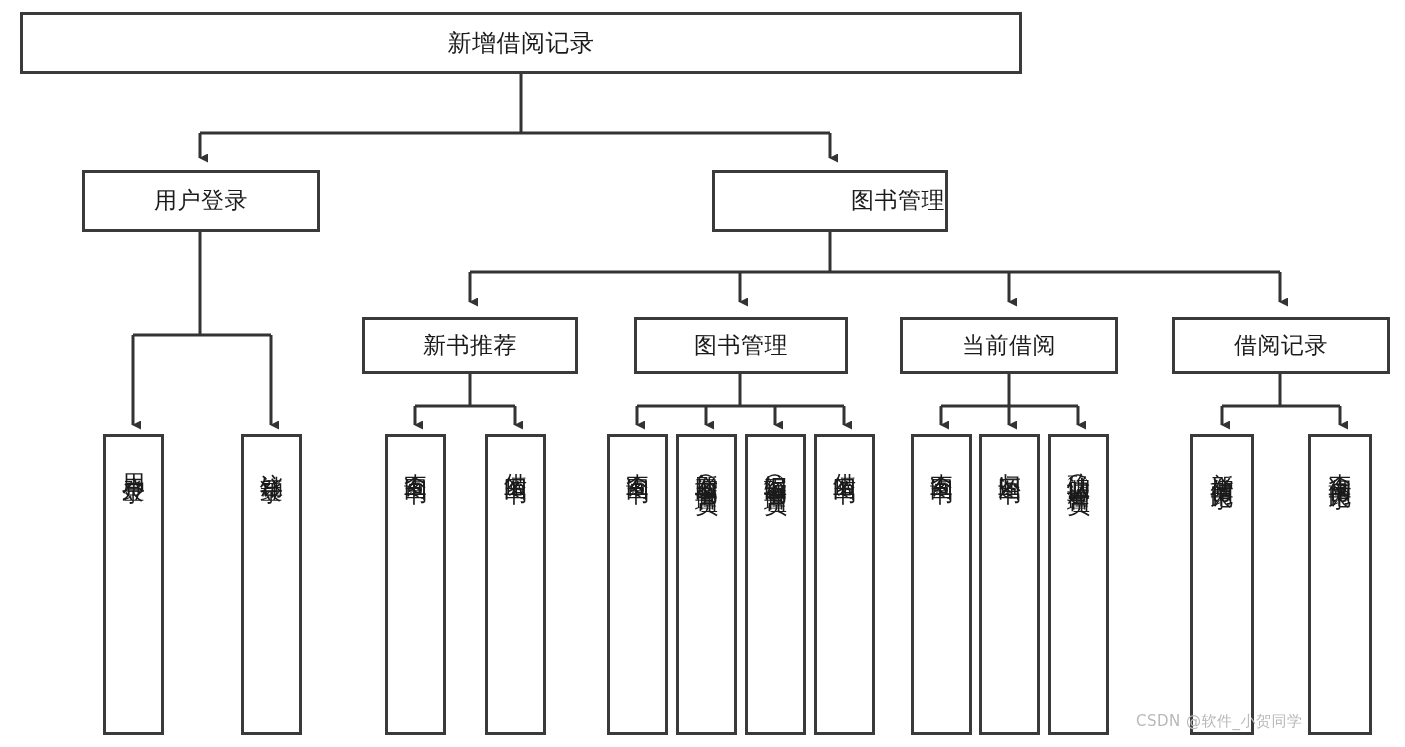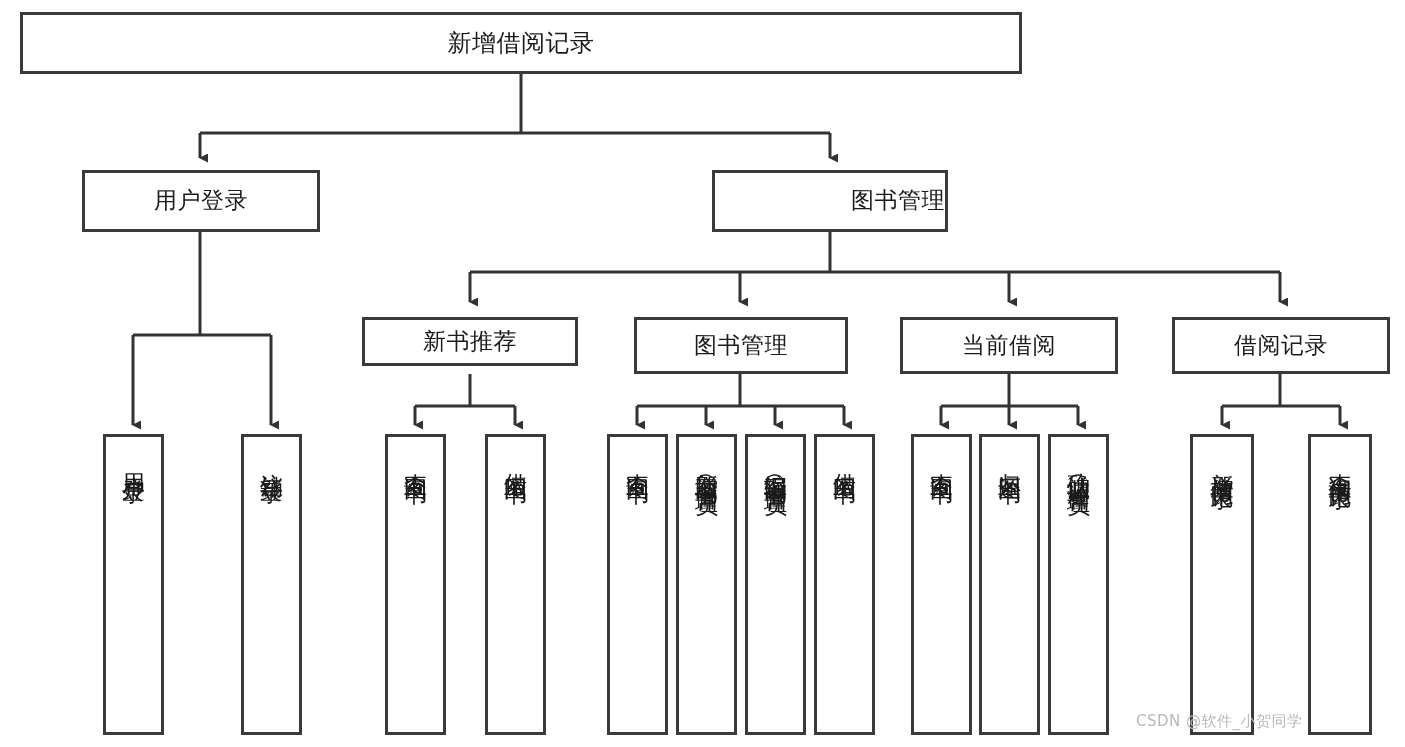--- a/index.html
+++ b/index.html
@@ -129,21 +129,21 @@
     <span class="label">新增借阅记录</span>
   </div>
 
   <div class="node" style="left:82px; top:170px; width:238px; height:62px;">
     <span class="label">用户登录</span>
   </div>
   <div class="node" style="left:712px; top:170px; width:236px; height:62px;justify-content:flex-end;">
     <span class="label">图书管理</span>
   </div>
 
-  <div class="node" style="left:362px; top:317px; width:216px; height:49px;">
+  <div class="node" style="left:362px; top:317px; width:216px; height:57px;">
     <span class="label">新书推荐</span>
   </div>
   <div class="node" style="left:634px; top:317px; width:214px; height:57px;">
     <span class="label">图书管理</span>
   </div>
   <div class="node" style="left:900px; top:317px; width:218px; height:57px;">
     <span class="label">当前借阅</span>
   </div>
   <div class="node" style="left:1172px; top:317px; width:218px; height:57px;">
     <span class="label">借阅记录</span>

